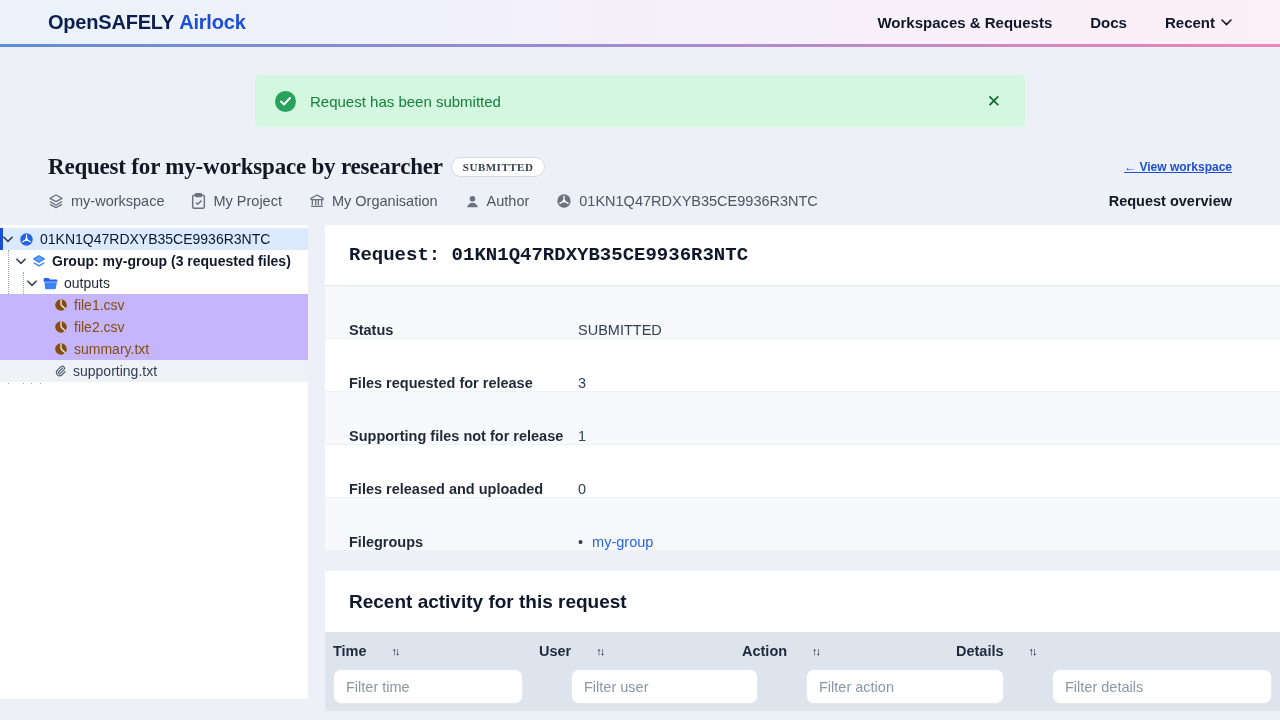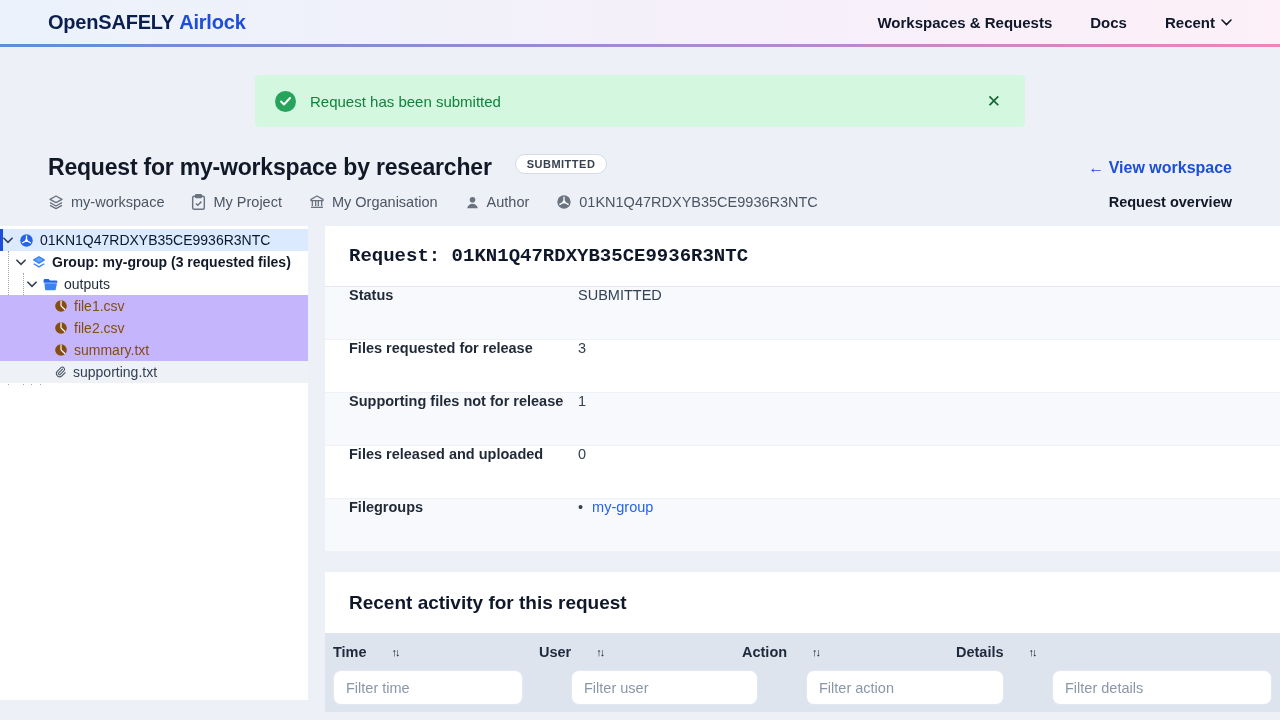--- a/index.html
+++ b/index.html
@@ -20,25 +20,25 @@
   .toast { width:770px; height:52px; margin:28px auto 0; background:#d3f7df; border-radius:4px;
            display:flex; align-items:center; padding:14px 20px; }
   .toast-check { width:21px; height:21px; border-radius:50%; background:#27a35c; display:flex;
                  align-items:center; justify-content:center; flex:none; }
   .toast-msg { margin-left:14px; font-size:15px; color:#15803d; flex:1; }
   .toast-close { color:#166534; font-size:17px; cursor:pointer; line-height:1; padding:4px; }
 
   
   .title-wrap { padding:0 48px; }
   .title-row { margin-top:27px; display:flex; align-items:center; justify-content:space-between; }
-  .title-left { display:flex; align-items:flex-start; gap:23px; }
+  .title-left { display:flex; align-items:center; gap:8px;font-family:Liberation Serif, serif; }
   h1 { font-size:23px; font-weight:700; color:#111827; letter-spacing:-0.2px; }
   .badge { background:#fff; border:1px solid #d6dbe3; border-radius:999px; padding:3px 11px;
            font-size:11px; font-weight:700; color:#374151; letter-spacing:0.5px; }
-  .back-link { font-size:16px; font-weight:700; color:#1d4ed8; cursor:pointer; }
+  .back-link { font-size:12px; font-weight:700; color:#1d4ed8; text-decoration:underline; cursor:pointer; }
   .meta-row { margin-top:13px; display:flex; align-items:center; justify-content:space-between; }
   .meta-left { display:flex; align-items:center; gap:27px; }
   .meta-item { display:flex; align-items:center; gap:7px; font-size:14.5px; color:#4b5563; }
   .meta-item svg { flex:none; }
   .overview-label { font-size:14.5px; font-weight:700; color:#111827; }
 
   
   .content { display:flex; gap:17px; margin-top:16px; height:474px; }
 
   
@@ -57,21 +57,21 @@
   .g2 { left:23px; top:47px; height:112px; }
   .g3 { left:31px; top:69px; height:90px; }
   .g4 { left:40px; top:69px; height:90px; }
 
   
   .main { flex:1; min-width:0; display:flex; flex-direction:column; }
   .card { background:#fff; }
   .card-heading { height:61px; display:flex; align-items:center; padding:0 24px;
                   font-size:19px; font-weight:700; color:#0f172a; }
   .card1 .card-heading { border-bottom:1px solid #e5e7eb;font-family:Liberation Mono, monospace; }
-  .detail-row { height:53px; display:flex; align-items:flex-start; padding:0 24px;
+  .detail-row { height:53px; display:flex; align-items:flex-end; padding:0 24px;
                 border-bottom:1px solid #eef1f5; font-size:14.5px; }
   .detail-row.alt { background:#f7f9fc; }
   .detail-label { width:229px; flex:none; font-weight:700; color:#1f2937; }
   .detail-value { color:#334155; }
   .bullet { color:#334155; margin-right:9px; }
   .link-blue { color:#2563eb; cursor:pointer; }
   .card-gap { height:20px; flex:none; }
   .card2 { flex:1; display:flex; flex-direction:column; }
 
   

